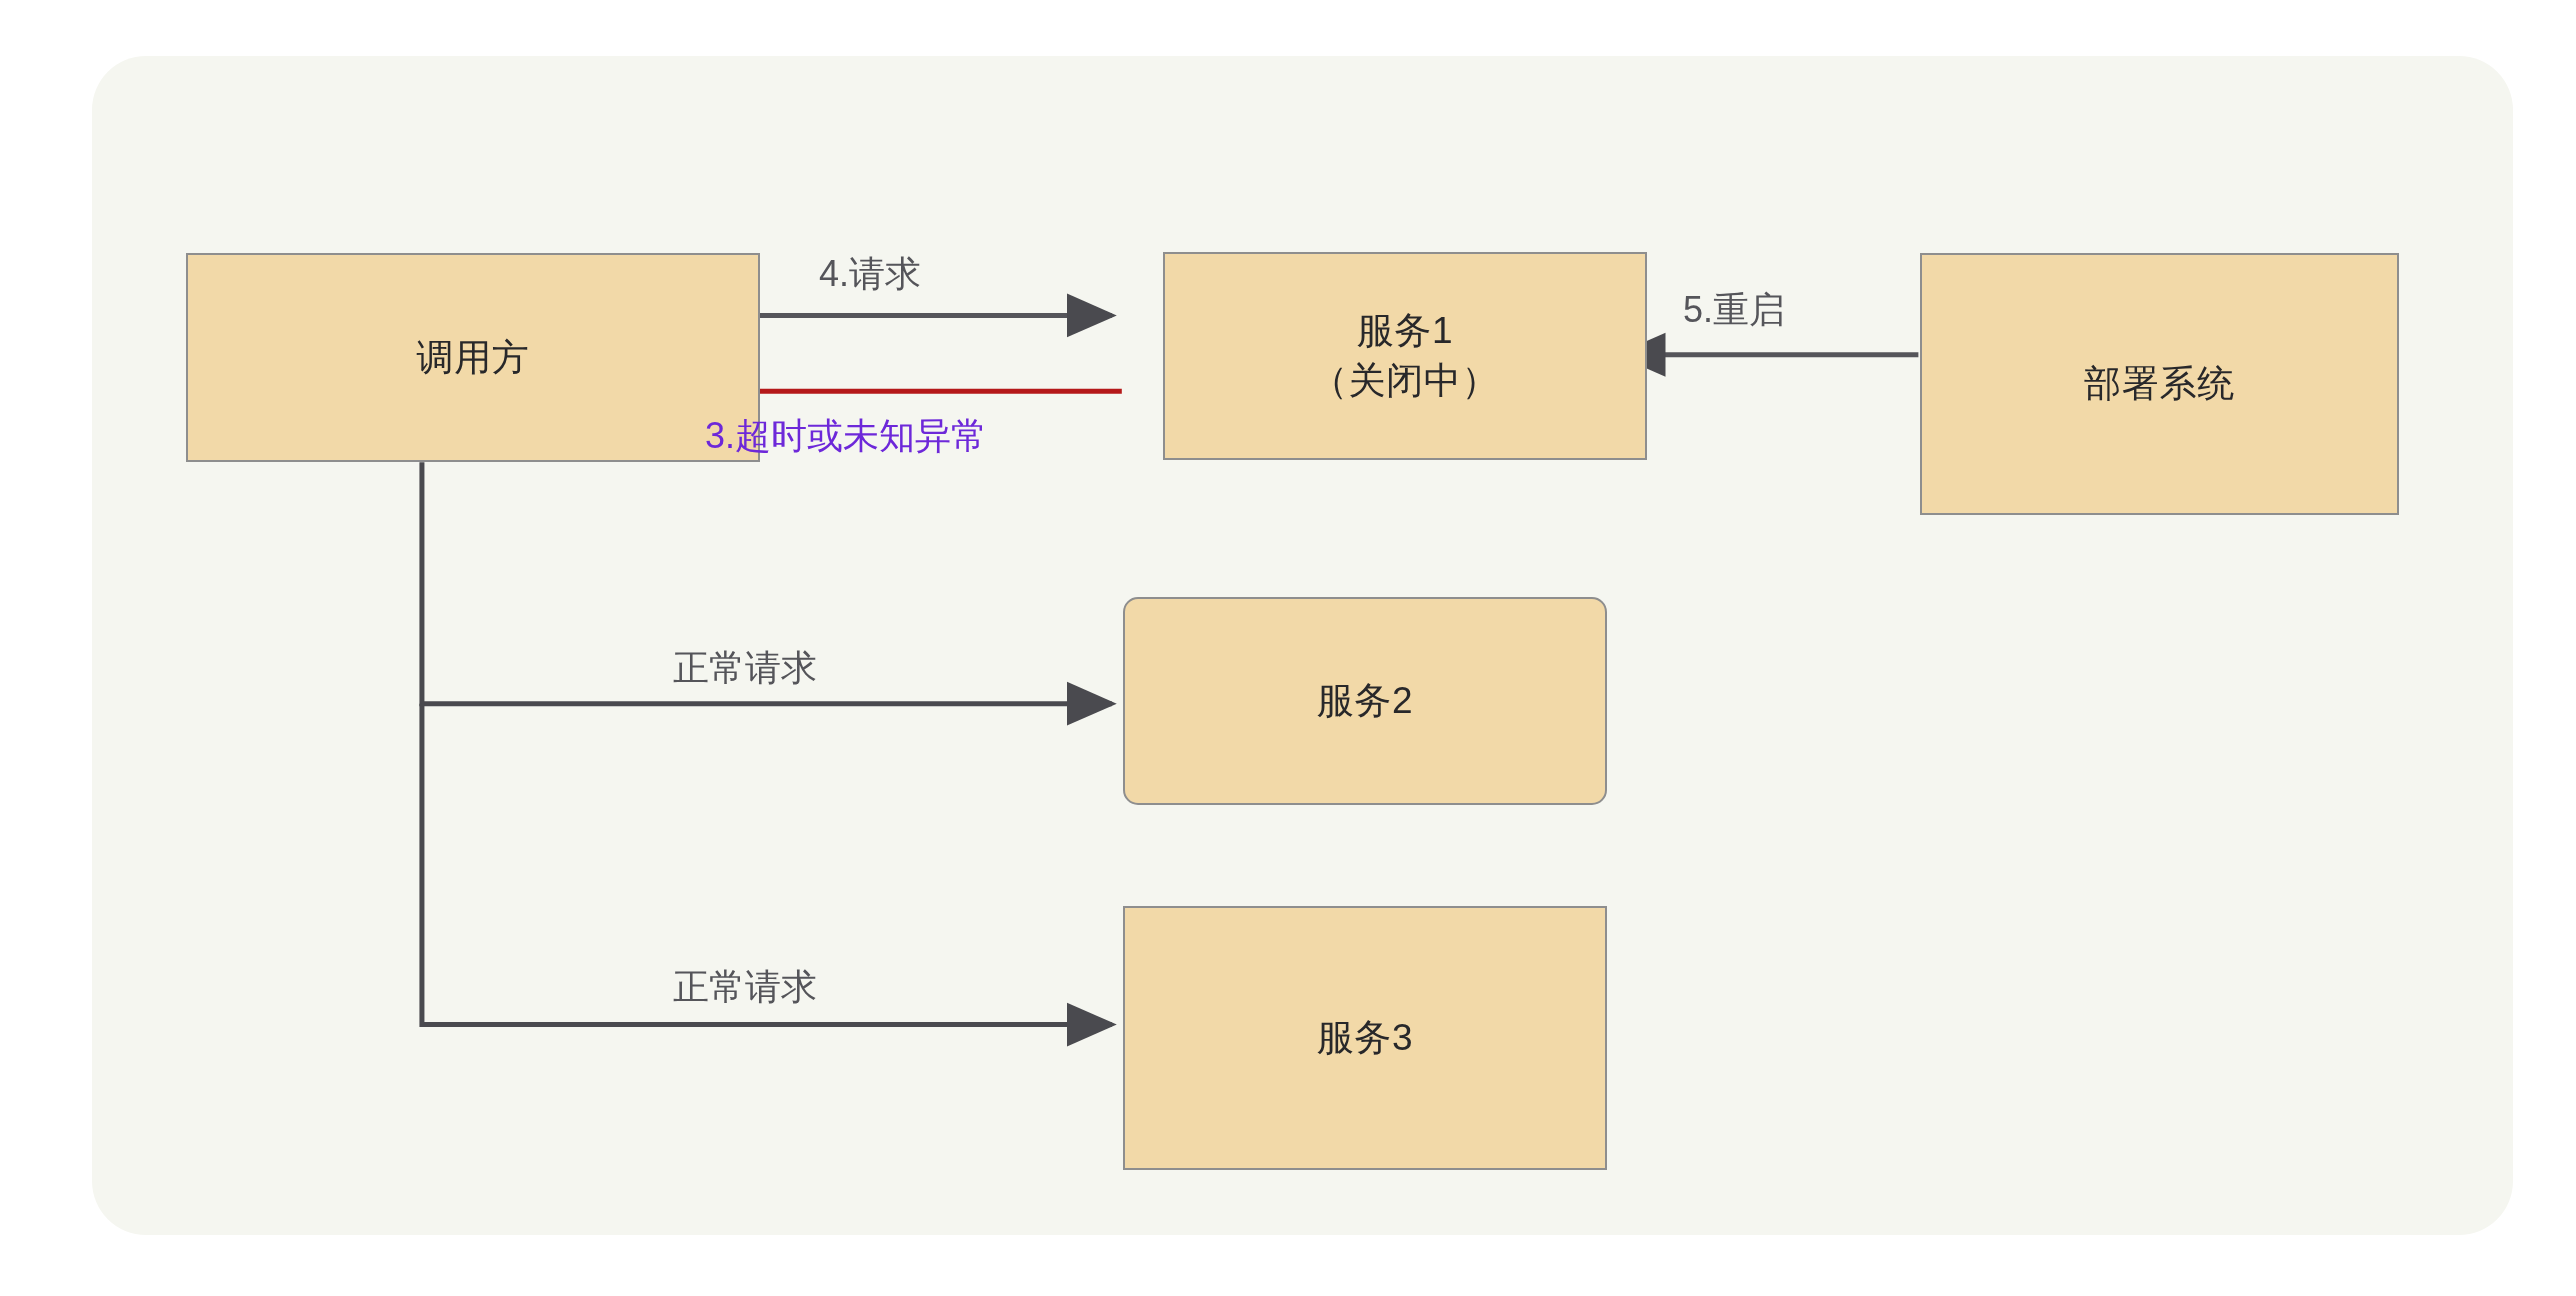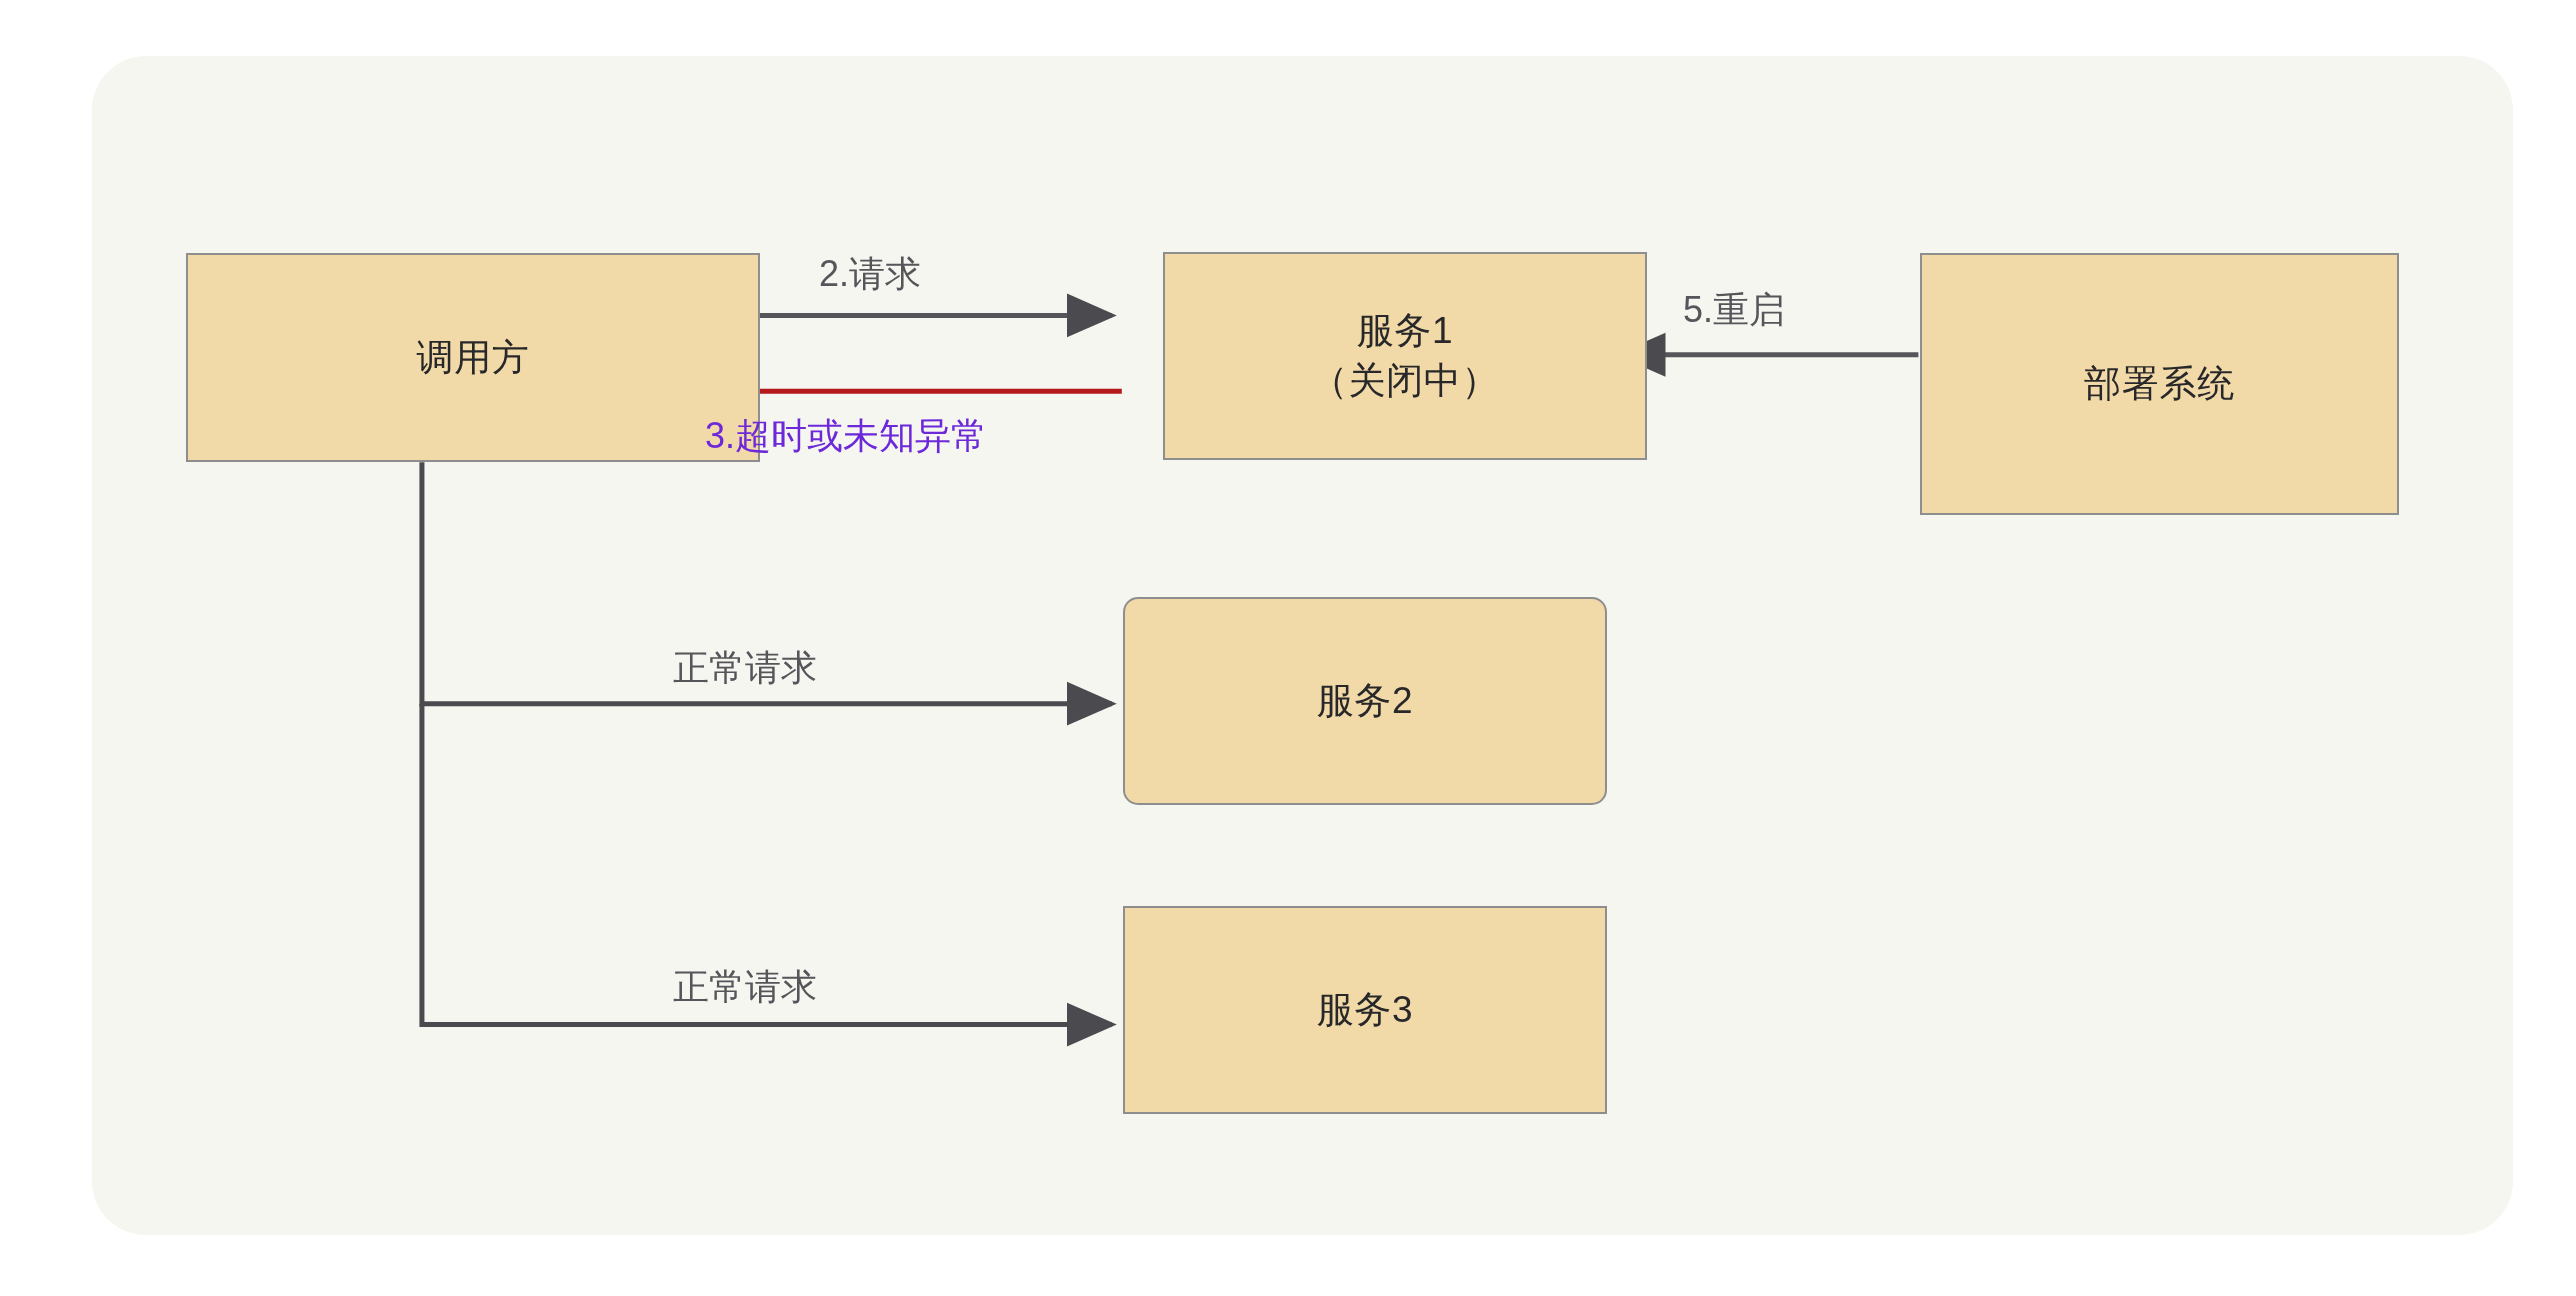--- a/index.html
+++ b/index.html
@@ -55,21 +55,21 @@
     text-align: center;
   }
   .node .sub {
     display: block;
     font-size: 37px;
   }
   #node-caller   { left: 186px;  top: 253px;  width: 574px; height: 209px; }
   #node-service1 { left: 1163px; top: 252px;  width: 484px; height: 208px; }
   #node-deploy   { left: 1920px; top: 253px;  width: 479px; height: 262px; }
   #node-service2 { left: 1123px; top: 597px;  width: 484px; height: 208px; border-radius: 15px; }
-  #node-service3 { left: 1123px; top: 906px; width: 484px; height: 208px; }
+  #node-service3 { left: 1123px; top: 906px; width: 484px; height: 264px; }
 
   
   .edge-label {
     position: absolute;
     font-size: 36px;
     line-height: 1;
     white-space: nowrap;
     color: #55555a;
   }
   .edge-label.danger { color: #6d28d9; }
@@ -122,21 +122,21 @@
   </div>
 
   <div class="node" id="node-service2">
     <span>服务2</span>
   </div>
 
   <div class="node" id="node-service3">
     <span>服务3</span>
   </div>
 
-  <div class="edge-label" id="label-request">2.请求</div>
+  <div class="edge-label" id="label-request">4.请求</div>
 
   <div class="edge-label danger" id="label-timeout">3.超时或未知异常</div>
 
   <div class="edge-label" id="label-restart">5.重启</div>
 
   <div class="edge-label" id="label-normal-2">正常请求</div>
 
   <div class="edge-label" id="label-normal-3">正常请求</div>
 
 </div>

